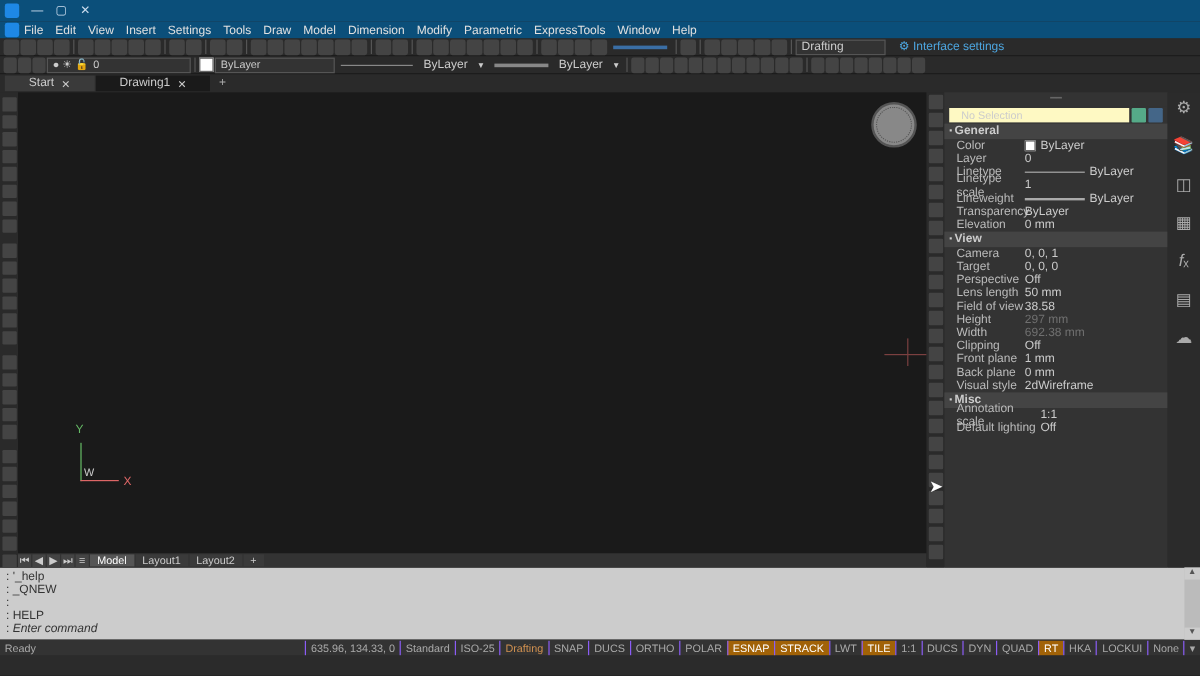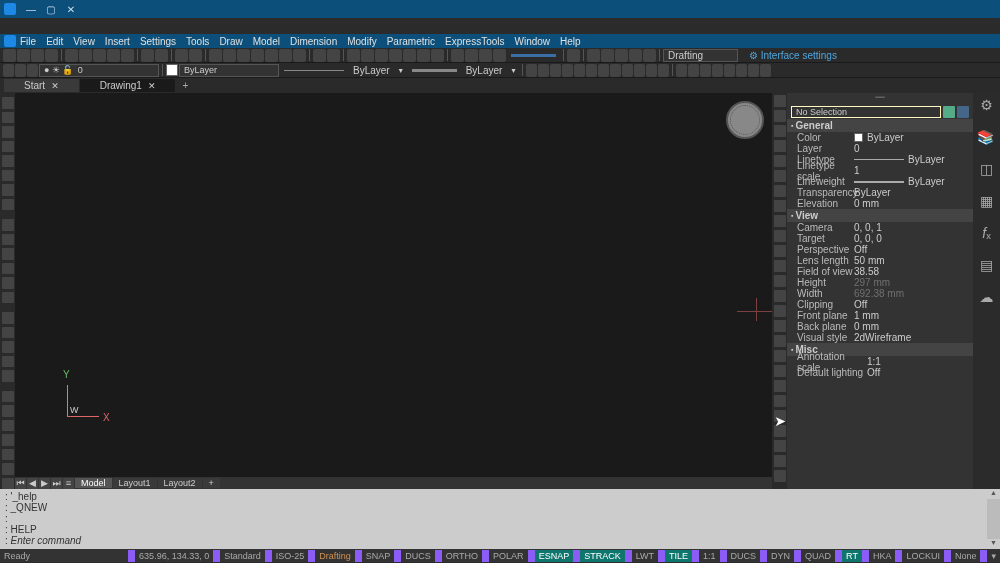--- a/index.html
+++ b/index.html
@@ -3,21 +3,21 @@
 <meta charset="utf-8">
 <style>
 * { margin: 0; padding: 0; box-sizing: border-box; font-family: 'Segoe UI', Tahoma, sans-serif; }
 body { width: 1000px; height: 563px; background: #2b2b2b; color: #ccc; font-size: 10px; overflow: hidden; position: relative; }
 
 .titlebar { height: 18px; background: #0b4f7a; color: #fff; display: flex; align-items: center; padding: 0 4px; font-size: 10px; }
 .titlebar .logo { width: 12px; height: 12px; background: #1e88e5; margin-right: 5px; border-radius: 2px; }
 .titlebar .title { flex: 1; }
 .titlebar .winbtn { width: 20px; text-align: center; font-size: 10px; color: #cde; }
 
-.menubar { height: 14px; background: #0b4f7a; display: flex; padding: 0 4px; align-items: center; font-size: 10px; margin-top: 16px; }
+.menubar { height: 14px; background: #0b4f7a; display: flex; padding: 0 4px; align-items: center; font-size: 10px; }
 .menubar .logo2 { width: 12px; height: 12px; background: #1e88e5; margin-right: 4px; border-radius: 2px; }
 .menubar span { margin-right: 10px; color: #e0e0e0; }
 
 .toolbar-row { height: 15px; background: #2a2a2a; display: flex; align-items: center; border-bottom: 1px solid #1a1a1a; padding: 0 3px; gap: 1px; }
 .tbtn { width: 13px; height: 13px; background: #444; border-radius: 2px; flex-shrink: 0; }
 .tbtn.sm { width:11px; }
 .tsep { width: 1px; height: 12px; background: #555; margin: 0 2px; flex-shrink: 0; }
 .layer-swatch { width: 12px; height: 12px; background: #333; border: 1px solid #666; }
 .layer-combo { width: 120px; height: 13px; background: #333; border: 1px solid #555; display: flex; align-items: center; padding: 0 4px; font-size: 9px; }
 .linetype { width: 60px; height: 1px; background: #888; margin: 0 4px; }
@@ -56,21 +56,21 @@
 .ltab-nav { width: 11px; text-align: center; background: #444; height: 11px; line-height:11px; margin-right:1px;}
 .ltab { padding: 0 6px; background: #3a3a3a; margin-right: 1px; }
 .ltab.active { background: #555; color:#fff; }
 
 .prop-strip { width: 15px; background: #2a2a2a; display: flex; flex-direction: column; gap: 3px; padding-top: 2px; align-items: center; }
 .pt { width: 12px; height: 12px; background: #444; border-radius: 1px; }
 
 .properties { width: 186px; background: #333; display: flex; flex-direction: column; font-size: 10px; }
 .prop-grip { height: 12px; background: #333; text-align: center; color: #666; font-size: 8px; }
 .prop-header { height: 14px; background: #333; display: flex; align-items: center; padding: 0 4px; }
-.prop-header .combo { flex: 1; background: #333; border: 1px solid #fef9c3; height: 12px; padding: 0 4px; font-size: 9px; display:flex; align-items:center; }
+.prop-header .combo { flex: 1; background: #333; border: 6px solid #fef9c3; height: 12px; padding: 0 4px; font-size: 9px; display:flex; align-items:center; }
 .prop-header .hbtn { width: 12px; height: 12px; background: #5a8; margin-left: 2px; border-radius: 1px; }
 .prop-section { background: #444; padding: 1px 4px; font-weight: bold; display: flex; align-items: center; }
 .prop-section::before { content: "▪ "; font-size: 7px; margin-right: 2px; }
 .prop-row { display: flex; height: 11px; align-items: center; }
 .prop-row .key { width: 67px; padding-left: 10px; color: #bbb; }
 .prop-row .val { flex: 1; color: #ccc; display: flex; align-items: center; }
 .prop-row .val .sw { width: 9px; height: 9px; background: #fff; margin-right: 4px; border:1px solid #666; }
 .prop-row .val .ln { width: 50px; height: 1px; background: #aaa; margin-right: 4px; }
 .prop-row .dim { color: #707070; }
 
@@ -79,22 +79,22 @@
 
 .cmd-area { background: #ccc; color: #333; height: 60px; font-family: 'Consolas', monospace; font-size: 10px; display:flex;}
 .cmd-lines { flex:1; padding: 2px 5px; position:relative;}
 .cmd-line { height: 11px; }
 .cmd-prompt { color: #333; font-style: italic; }
 .cmd-scroll { width: 13px; background: #bbb; display:flex; flex-direction:column; justify-content:space-between;}
 .scroll-btn { height:10px; text-align:center; font-size:7px; color:#555; background:#ccc;}
 
 .statusbar { height: 13px; background: #333; display: flex; align-items: center; font-size: 9px; color: #aaa; }
 .statusbar .sleft { padding: 0 4px; flex:1; }
-.statusbar .scell { padding: 0 4px; border-left: 7px solid #8b5cf6; height:12px; display:flex; align-items:center; }
-.statusbar .scell.on { background: #0f766e; color: #fff; }
+.statusbar .scell { padding: 0 4px; border-left: 1px solid #8b5cf6; height:12px; display:flex; align-items:center; }
+.statusbar .scell.on { background: #a16207; color: #fff; }
 .statusbar .scell.hl { color: #d09050; }
 </style>
 </head>
 <body>
 
 <div class="titlebar">
   <div class="logo"></div>
   <div class="winbtn">—</div>
   <div class="winbtn">▢</div>
   <div class="winbtn">✕</div>

